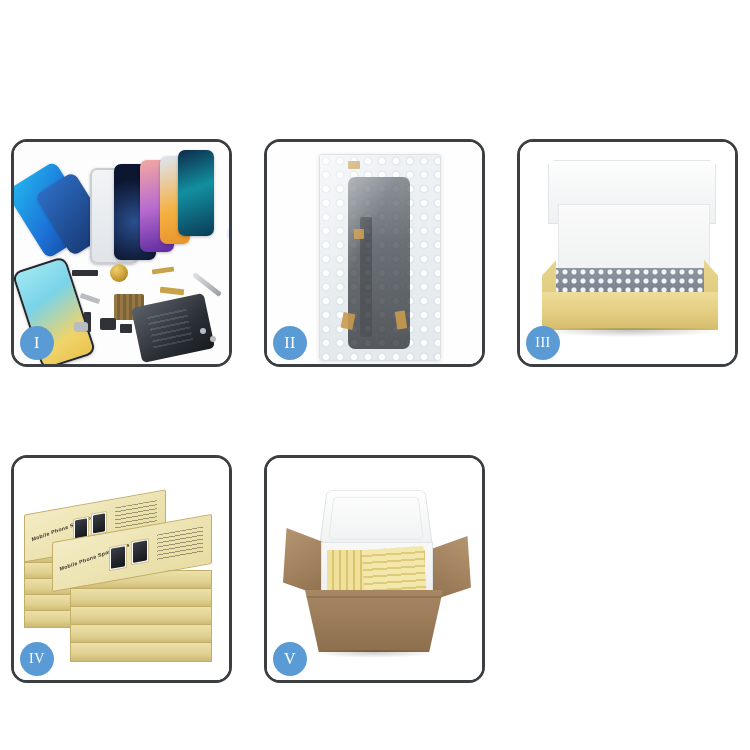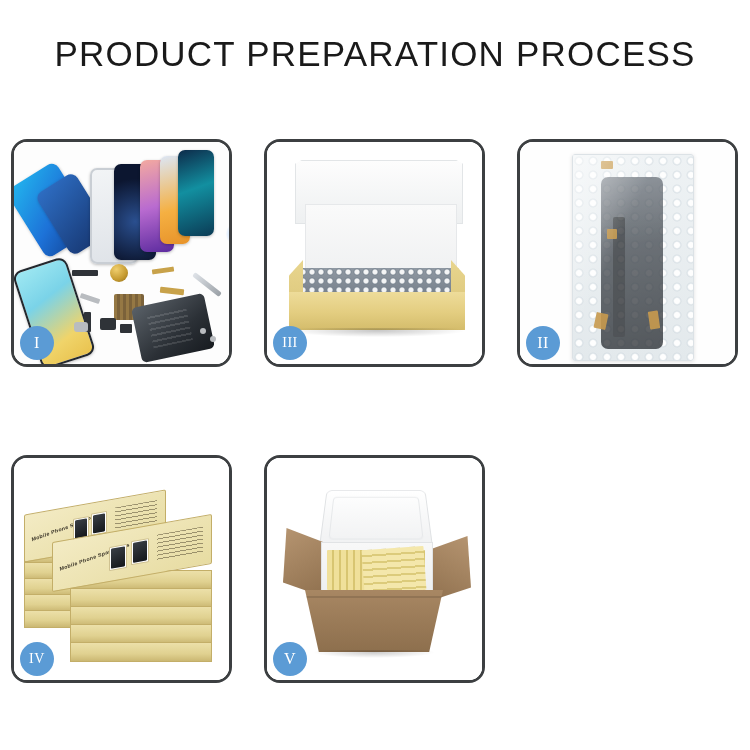--- a/index.html
+++ b/index.html
@@ -367,21 +367,20 @@
   }
   .c6-shadow {
     position:absolute; left:26px; top:176px; width:166px; height:10px;
     background: radial-gradient(ellipse at 50% 30%, rgba(0,0,0,.18) 0%, rgba(0,0,0,0) 72%);
   }
 </style>
 </head>
 <body>
 
 <div class="header">
-  <h1 class="title">PRODUCT PREPARATION PROCESS</h1>
 </div>
 
 <div class="grid">
 
   <div class="panel">
     <div class="panel-inner">
       <div class="scene-parts">
         <div class="ph ph-back"></div>
         <div class="ph ph-back2"></div>
         <div class="ph ph-screen-black"></div>
@@ -406,53 +405,53 @@
         <div class="tweezer"></div>
         <div class="chip silver" style="left:186px; top:186px; width:6px; height:6px; border-radius:50%;"></div>
         <div class="chip silver" style="left:196px; top:194px; width:6px; height:6px; border-radius:50%;"></div>
       </div>
     </div>
     <div class="badge">I</div>
   </div>
 
   <div class="panel">
     <div class="panel-inner">
-      <div class="scene-box3">
-        <div class="b3-lid"></div>
-        <div class="b3-foam"></div>
-        <div class="b3-bubbles"></div>
-        <div class="b3-left-flap"></div>
-        <div class="b3-right-flap"></div>
-        <div class="b3-front"></div>
-        <div class="b3-shadow"></div>
-      </div>
-    </div>
-    <div class="badge wide">III</div>
-  </div>
-
-  <div class="panel">
-    <div class="panel-inner">
       <div class="scene-bubble">
         <div class="bubble-bag">
           <div class="bubble-part">
             <div class="flex"></div>
           </div>
           <div class="tape" style="left:28px; top:6px; width:12px; height:8px;"></div>
           <div class="tape" style="left:34px; top:74px; width:10px; height:10px;"></div>
           <div class="tape" style="left:22px; top:158px; width:12px; height:16px; transform:rotate(12deg);"></div>
           <div class="tape" style="left:76px; top:156px; width:10px; height:18px; transform:rotate(-8deg);"></div>
           <div class="bubble-sheen"></div>
         </div>
       </div>
     </div>
     <div class="badge">II</div>
   </div>
 
   <div class="panel">
     <div class="panel-inner">
+      <div class="scene-box3">
+        <div class="b3-lid"></div>
+        <div class="b3-foam"></div>
+        <div class="b3-bubbles"></div>
+        <div class="b3-left-flap"></div>
+        <div class="b3-right-flap"></div>
+        <div class="b3-front"></div>
+        <div class="b3-shadow"></div>
+      </div>
+    </div>
+    <div class="badge wide">III</div>
+  </div>
+
+  <div class="panel">
+    <div class="panel-inner">
       <div class="scene-stack">
 
         <div class="sb" style="left:10px; top:88px; width:118px; height:16px;"></div>
         <div class="sb" style="left:10px; top:104px; width:118px; height:16px;"></div>
         <div class="sb" style="left:10px; top:120px; width:118px; height:16px;"></div>
         <div class="sb" style="left:10px; top:136px; width:118px; height:16px;"></div>
         <div class="sb" style="left:10px; top:152px; width:118px; height:16px;"></div>
 
         <div class="sb sb-top" style="left:10px; top:44px; width:140px; height:46px; transform: skewY(-10deg); border-radius:2px;">
           <div class="sb-label" style="left:6px; top:16px; transform: rotate(-10deg);">Mobile Phone Spare Parts</div>

